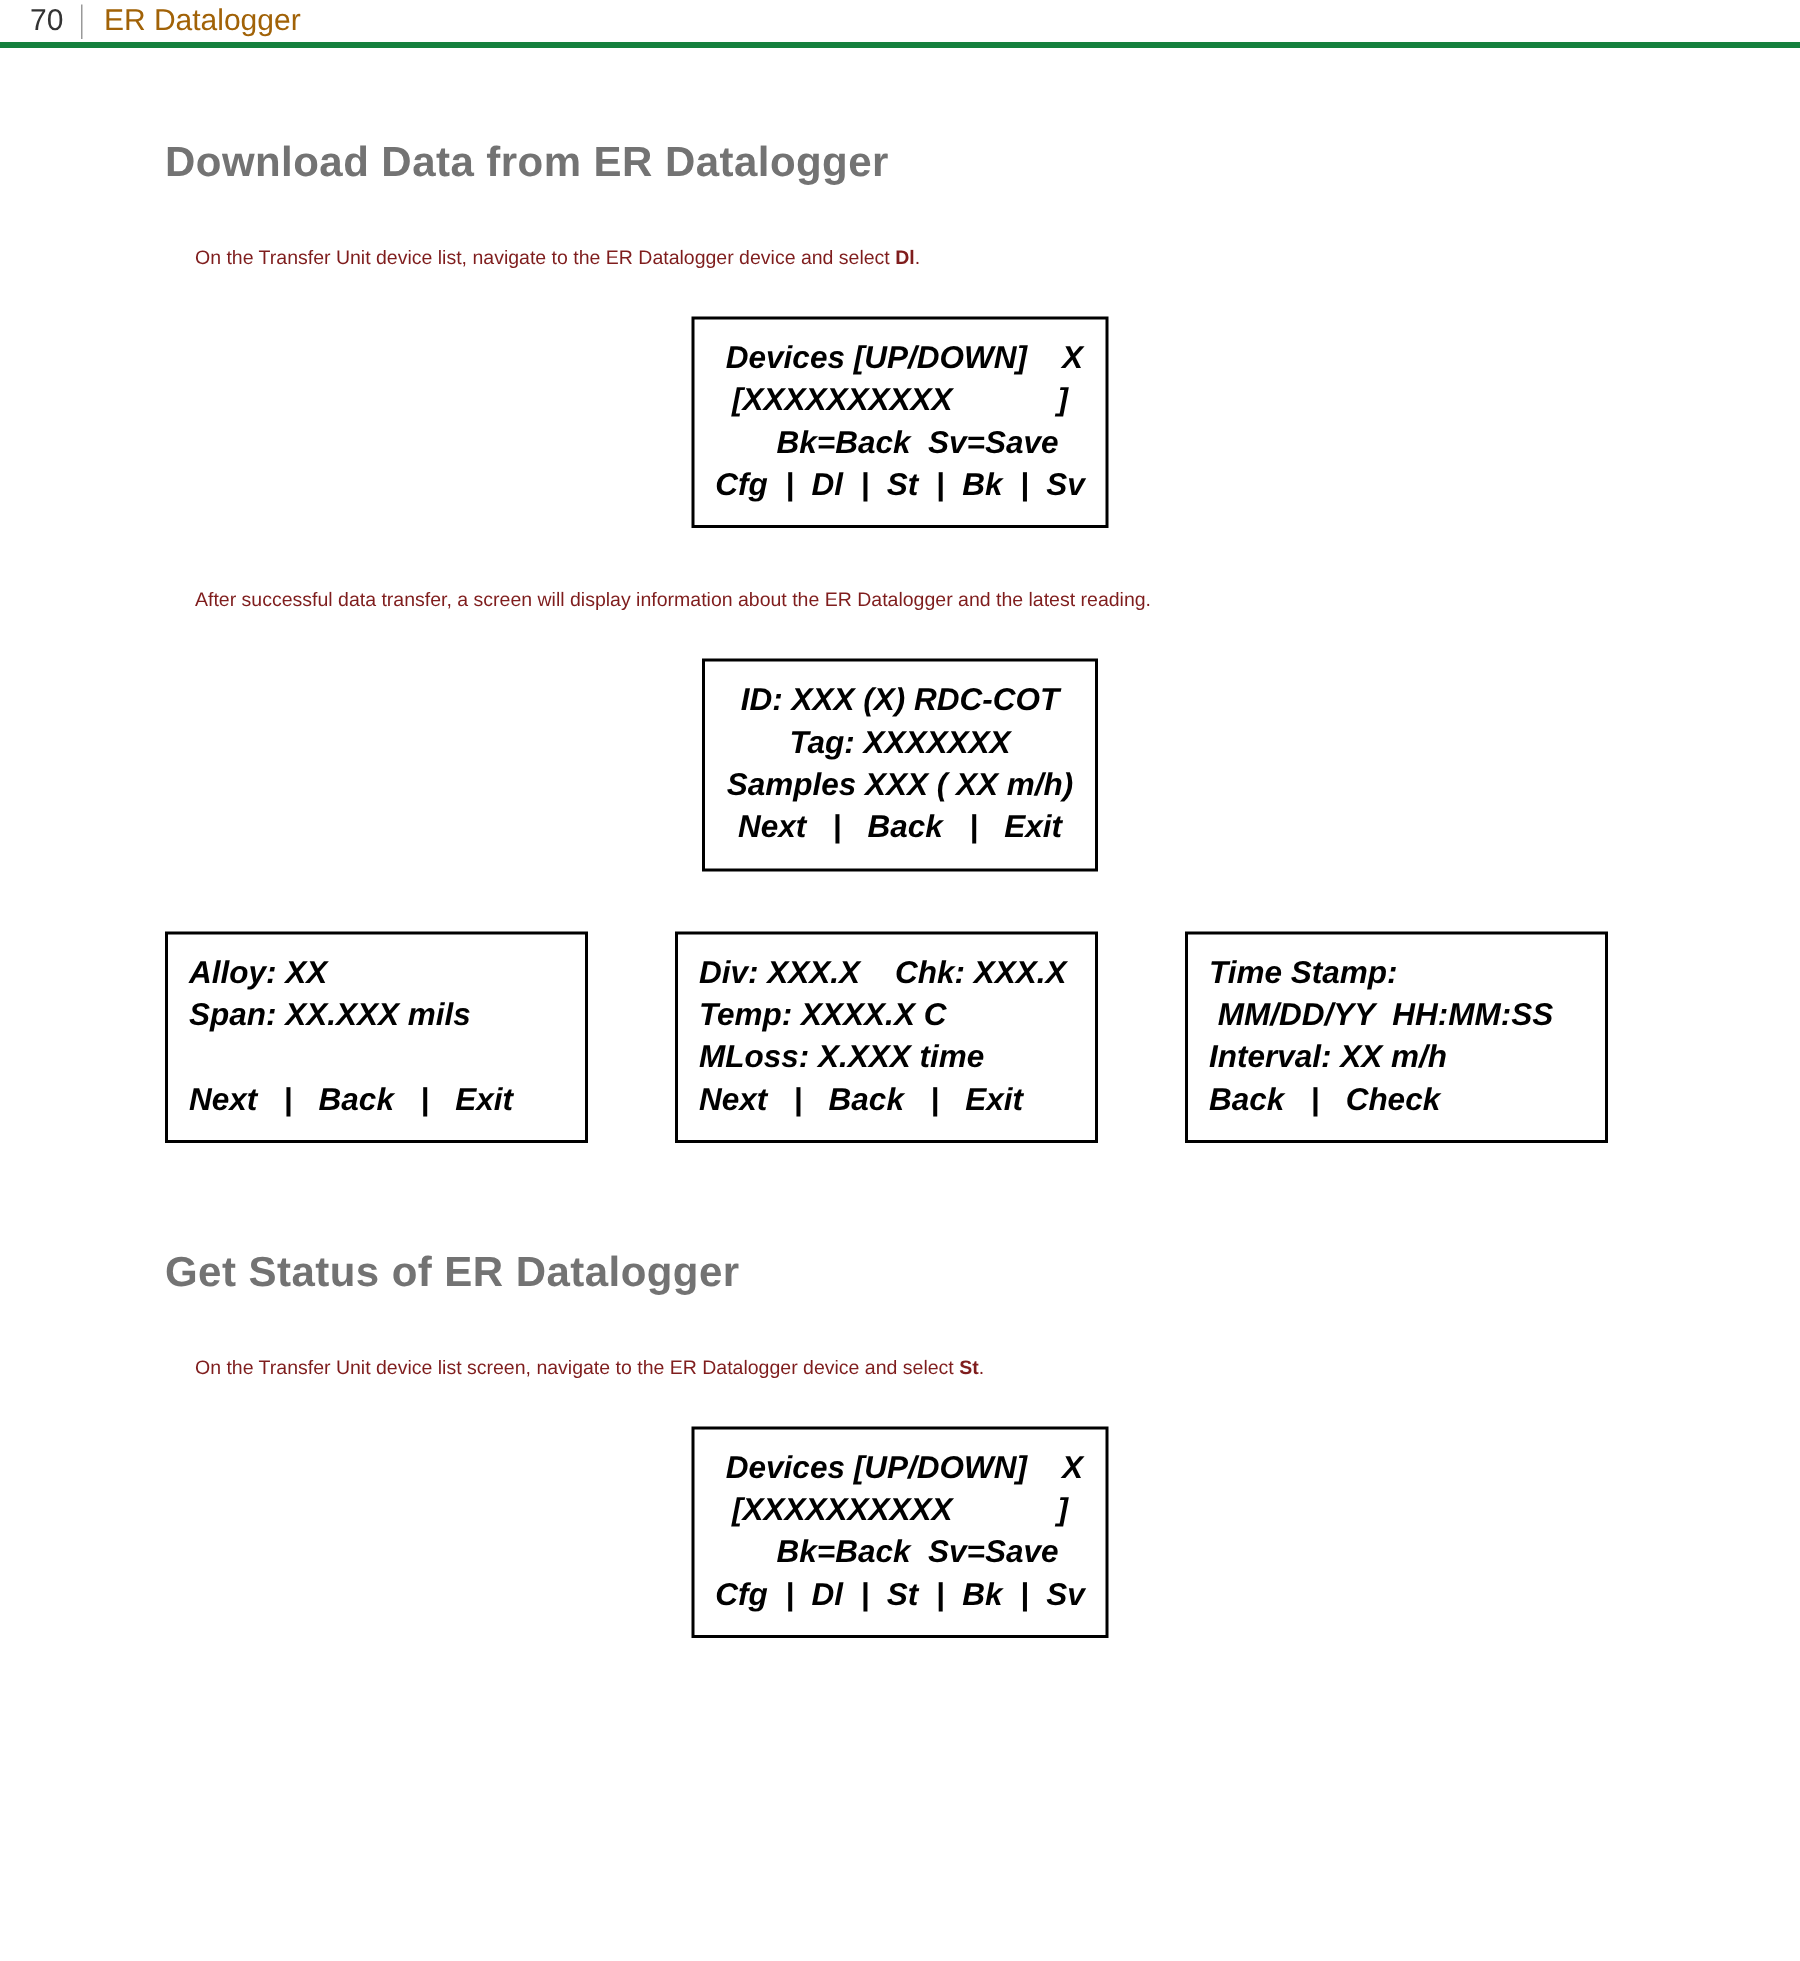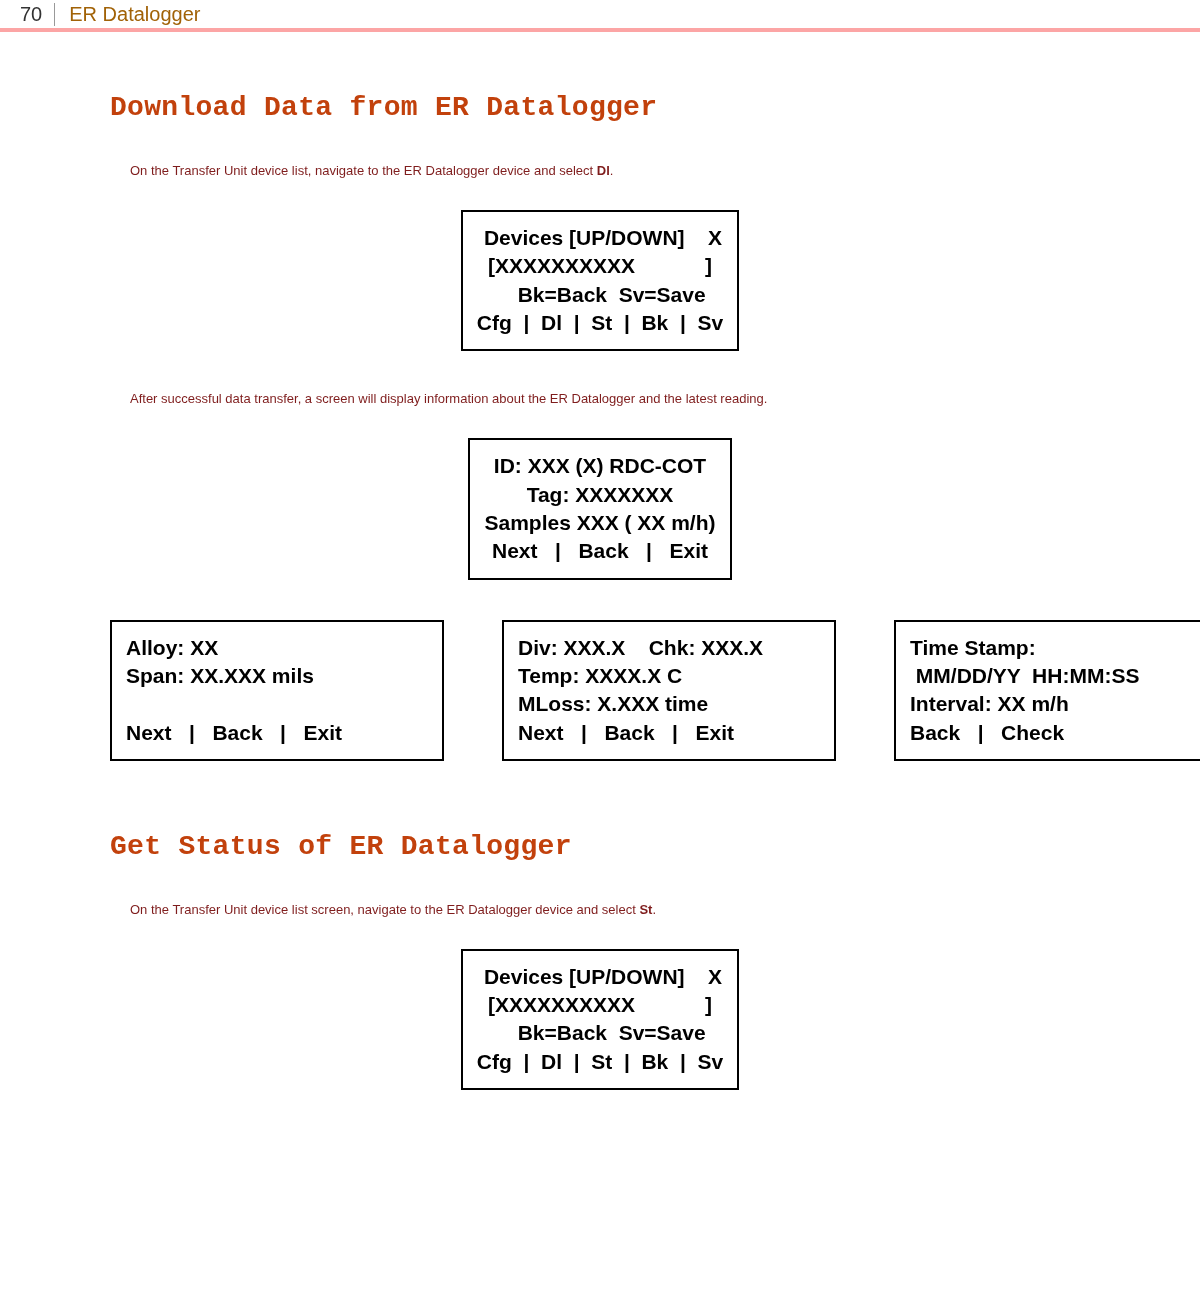--- a/index.html
+++ b/index.html
@@ -6,42 +6,42 @@
     body {
       font-family: Arial, Helvetica, sans-serif;
       width: 1200px;
       height: 1307px;
       background: white;
       position: relative;
     }
     .header-bar {
       display: flex;
       align-items: center;
-      border-bottom: 4px solid #fca5a5;
+      border-bottom: 4px solid #15803d;
       height: 32px;
     }
     .page-num {
       font-size: 20px;
       color: #333;
       padding: 0 12px 0 20px;
       border-right: 1px solid #999;
     }
     .header-title {
       font-size: 20px;
       color: #a16207;
       padding-left: 14px;
     }
     .content {
       padding: 60px 110px 0 110px;
     }
     .section-title {
-      font-family: Liberation Mono, monospace;
+      font-family: Liberation Sans, sans-serif;
       font-size: 28px;
       font-weight: bold;
-      color: #c2410c;
+      color: #737373;
       margin-bottom: 40px;
       letter-spacing: 0.3px;
     }
     .body-text {
       font-size: 13px;
       color: #7f1d1d;
       line-height: 1.3;
       margin-bottom: 30px;
       padding-left: 20px;
       padding-right: 20px;
@@ -49,33 +49,34 @@
     .screen-box {
       border: 2px solid #000;
       padding: 12px 14px;
       font-family: Arial, Helvetica, sans-serif;
       font-size: 21px;
       font-weight: bold;
       line-height: 1.35;
       white-space: pre;
       display: inline-block;
       background: white;
+      font-style: italic;
     }
     .screen-centered {
       text-align: center;
       margin-bottom: 40px;
     }
     .screen-row {
       display: flex;
       gap: 58px;
       margin-bottom: 70px;
     }
     .screen-row .screen-box {
       flex: 0 0 auto;
-      width: 334px;
+      width: 282px;
     }
     .section2 {
       margin-top: 16px;
     }
     strong { font-weight: bold; }
   </style>
 </head>
 <body>
 
 <div class="header-bar">

